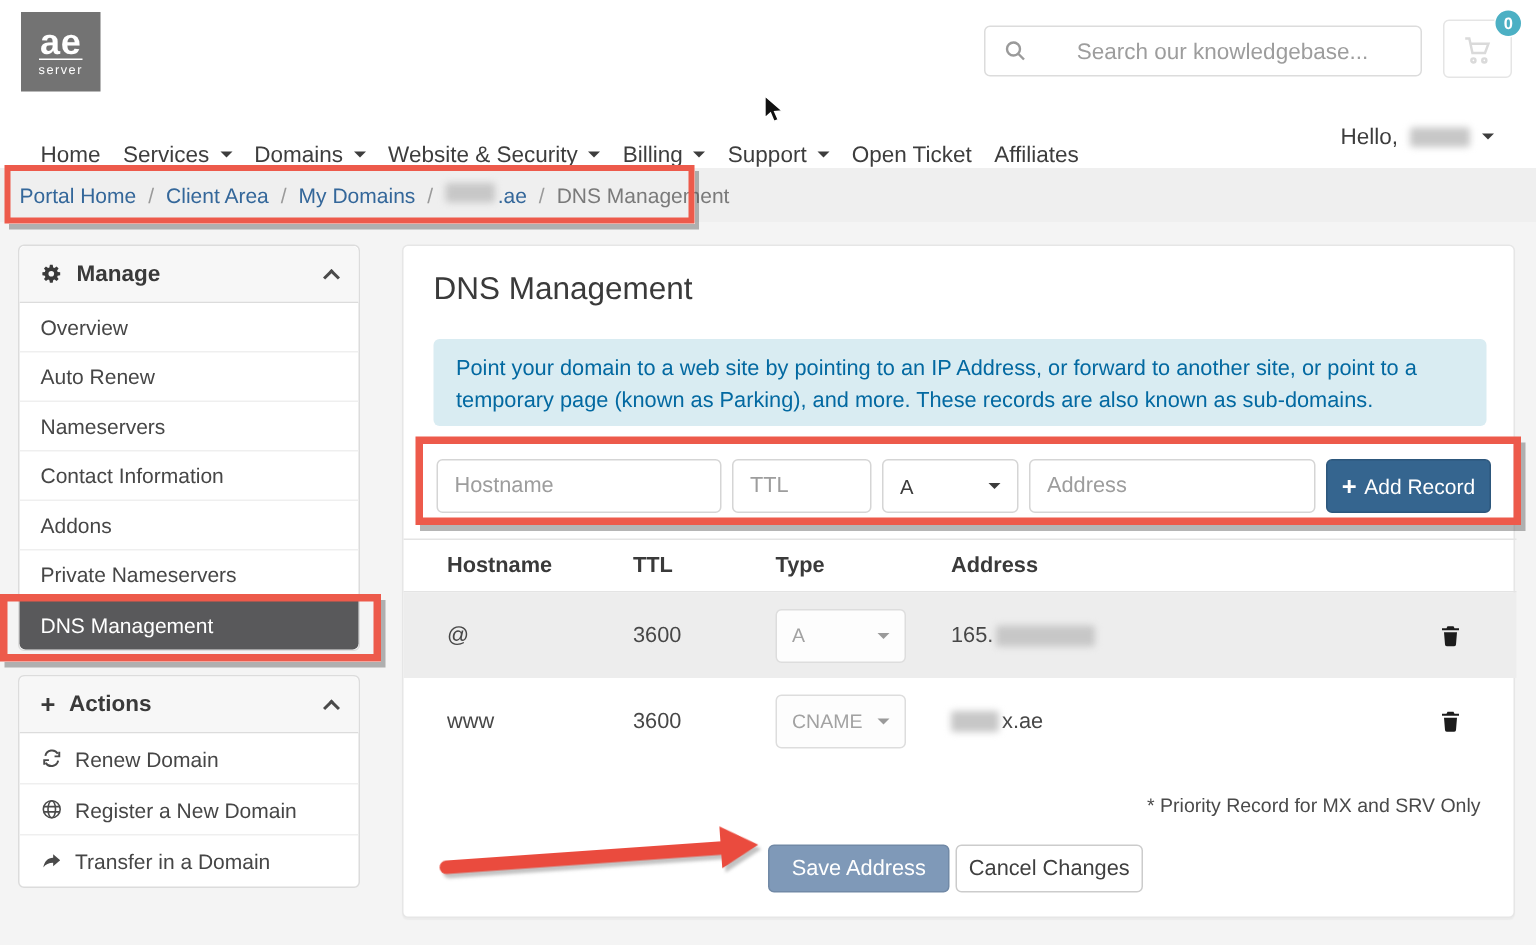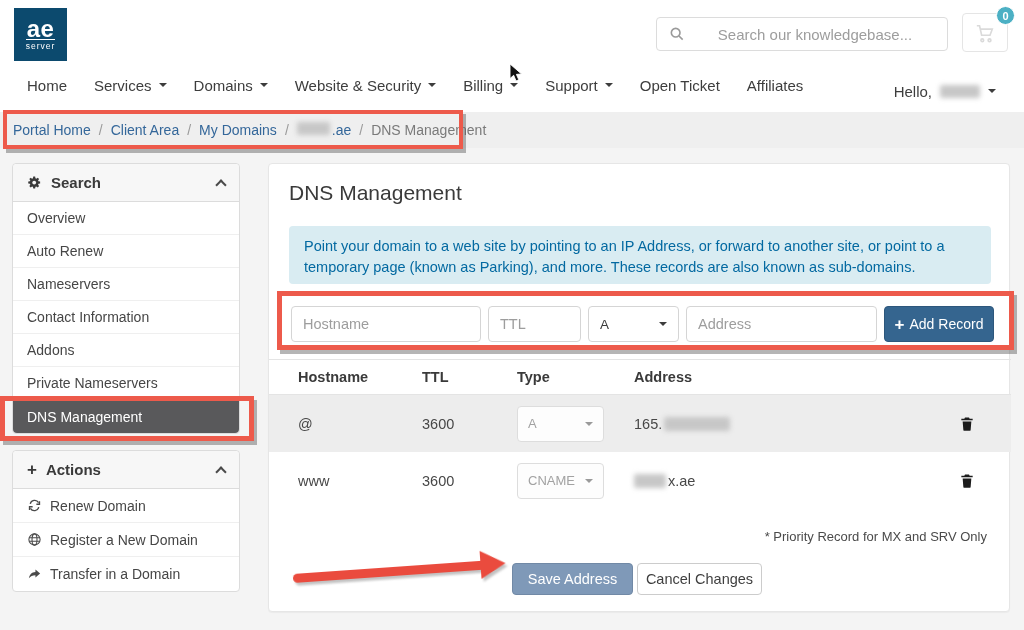--- a/index.html
+++ b/index.html
@@ -1,39 +1,39 @@
 <!DOCTYPE html>
 <html><head>
 <meta charset="utf-8">
 <style>
   * { margin:0; padding:0; box-sizing:border-box; }
   body { background:#d8d8d8; font-family:"Liberation Sans", sans-serif; }
   .page { position:relative; width:1024px; height:630px; background:#fff; overflow:hidden;
           font-family:"Liberation Sans", sans-serif; color:#3f3f3f; }
 
   
-  .logo { position:absolute; left:14px; top:8px; width:53px; height:53px; background:#0c4a6e;
+  .logo { position:absolute; left:14px; top:8px; width:53px; height:53px; background:#737373;
           color:#fff; display:flex; flex-direction:column; align-items:center; justify-content:center; }
   .logo .l1 { font-size:24px; font-weight:700; line-height:20px; letter-spacing:0.5px; }
   .logo .l2 { font-size:8.5px; letter-spacing:1px; border-top:1px solid #fff; padding-top:1px; }
 
   .searchbox { position:absolute; left:656px; top:17px; width:292px; height:34px; border:1px solid #dcdcdc;
                border-radius:4px; display:flex; align-items:center; padding:0 12px; gap:10px; background:#fff; }
   .searchbox input { border:none; outline:none; flex:1; font-size:15px; color:#555;
                      font-family:"Liberation Sans", sans-serif; background:transparent;text-align:center; }
   .searchbox input::placeholder { color:#9d9d9d; }
 
   .cart-btn { position:absolute; left:962px; top:13px; width:46px; height:39px; background:#fff;
               border:1px solid #e5e5e5; border-radius:4px; display:flex; align-items:center; justify-content:center; }
   .cart-badge { position:absolute; top:-8px; right:-8px; width:19px; height:19px; border-radius:50%;
                 background:#4cb0c4; color:#fff; font-size:11px; font-weight:700; display:flex;
                 align-items:center; justify-content:center; border:1px solid #fff; }
 
   
-  .navbar { position:absolute; left:27px; top:72px; height:26px; display:flex; align-items:center; gap:27px;
+  .navbar { position:absolute; left:27px; top:90px; height:26px; display:flex; align-items:center; gap:15px;
             font-size:15px; color:#3d3d3d; }
   .nav-item { display:flex; align-items:center; gap:7px; cursor:pointer; white-space:nowrap; }
   .caret-down { width:0; height:0; border-left:4px solid transparent; border-right:4px solid transparent;
                 border-top:4px solid #3d3d3d; display:inline-block; }
   .greeting { position:absolute; right:28px; top:78px; height:26px; display:flex; align-items:center; gap:8px;
               font-size:15px; color:#3d3d3d; }
 
   .blur-blob { display:inline-block; background:#c7c7c7; border-radius:2px; filter:blur(2.5px); }
 
   
@@ -203,21 +203,21 @@
   <div class="content-bg"></div>
 
   <div class="side-panel panel-manage">
     <div class="panel-header">
       <span class="icon">
         <svg width="15" height="15" viewBox="0 0 24 24" fill="#3a3a3a">
           <path d="M21 13.5v-3l-2.7-.5a6.6 6.6 0 0 0-.6-1.4l1.6-2.3-2.1-2.1-2.3 1.6c-.4-.3-.9-.5-1.4-.6L13 2.5h-3l-.5 2.7c-.5.1-1 .3-1.4.6L5.8 4.2 3.7 6.3l1.6 2.3c-.3.4-.5.9-.6 1.4l-2.7.5v3l2.7.5c.1.5.3 1 .6 1.4l-1.6 2.3 2.1 2.1 2.3-1.6c.4.3.9.5 1.4.6l.5 2.7h3l.5-2.7c.5-.1 1-.3 1.4-.6l2.3 1.6 2.1-2.1-1.6-2.3c.3-.4.5-.9.6-1.4l2.7-.5z"></path>
           <circle cx="11.5" cy="12" r="3" fill="#f7f7f7"></circle>
         </svg>
       </span>
-      <span>Search</span>
+      <span>Manage</span>
       <span class="chev-up"></span>
     </div>
     <div class="side-item">
       <span>Overview</span>
       </div>
     <div class="side-item">
       <span>Auto Renew</span>
       </div>
     <div class="side-item">
       <span>Nameservers</span>

